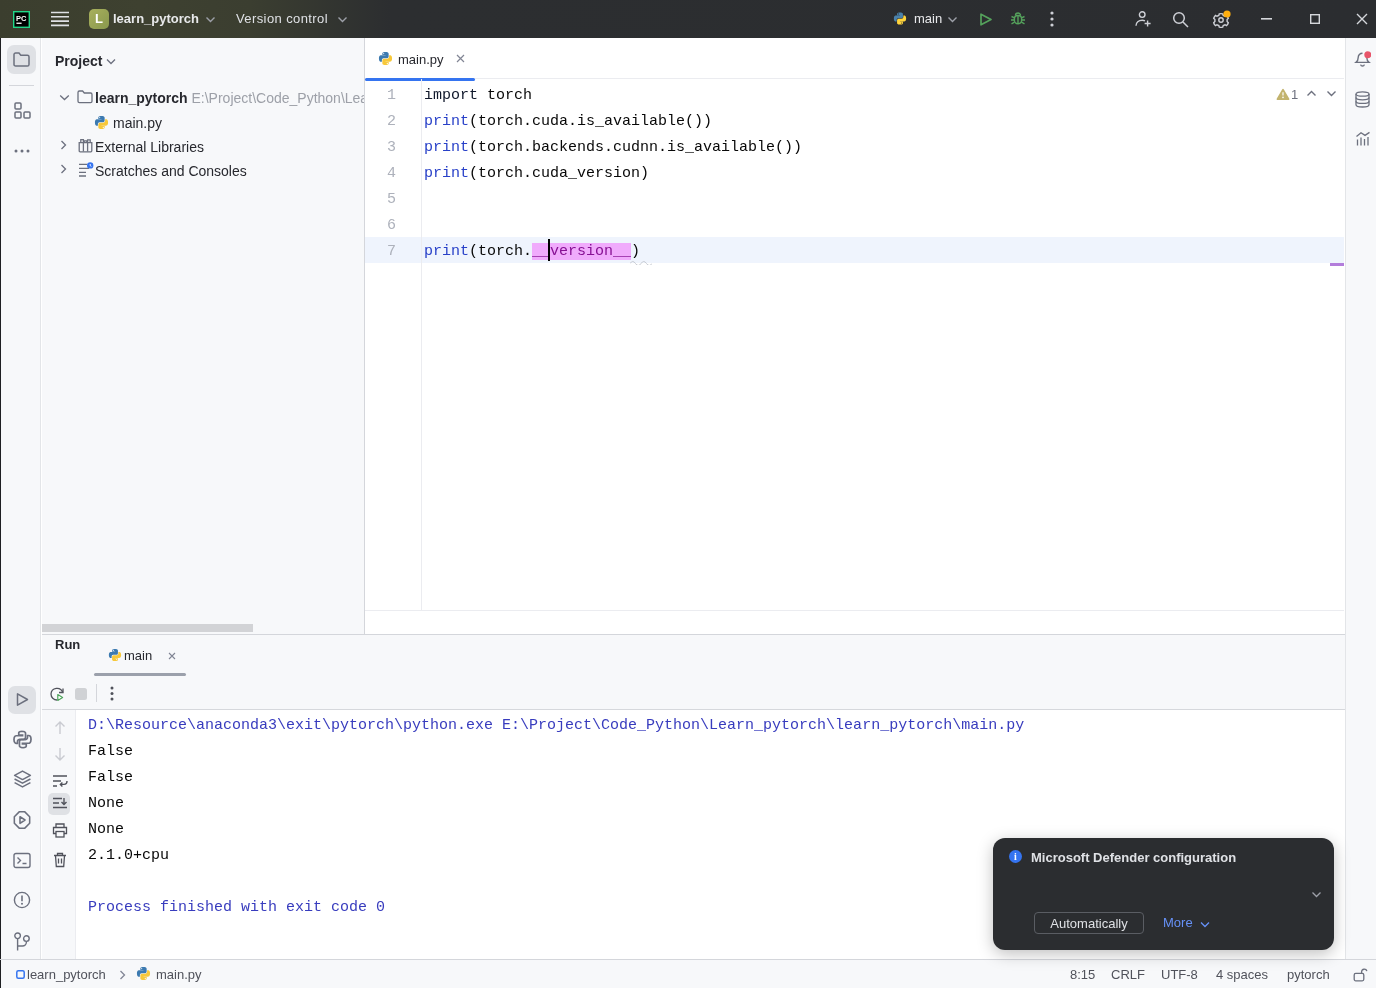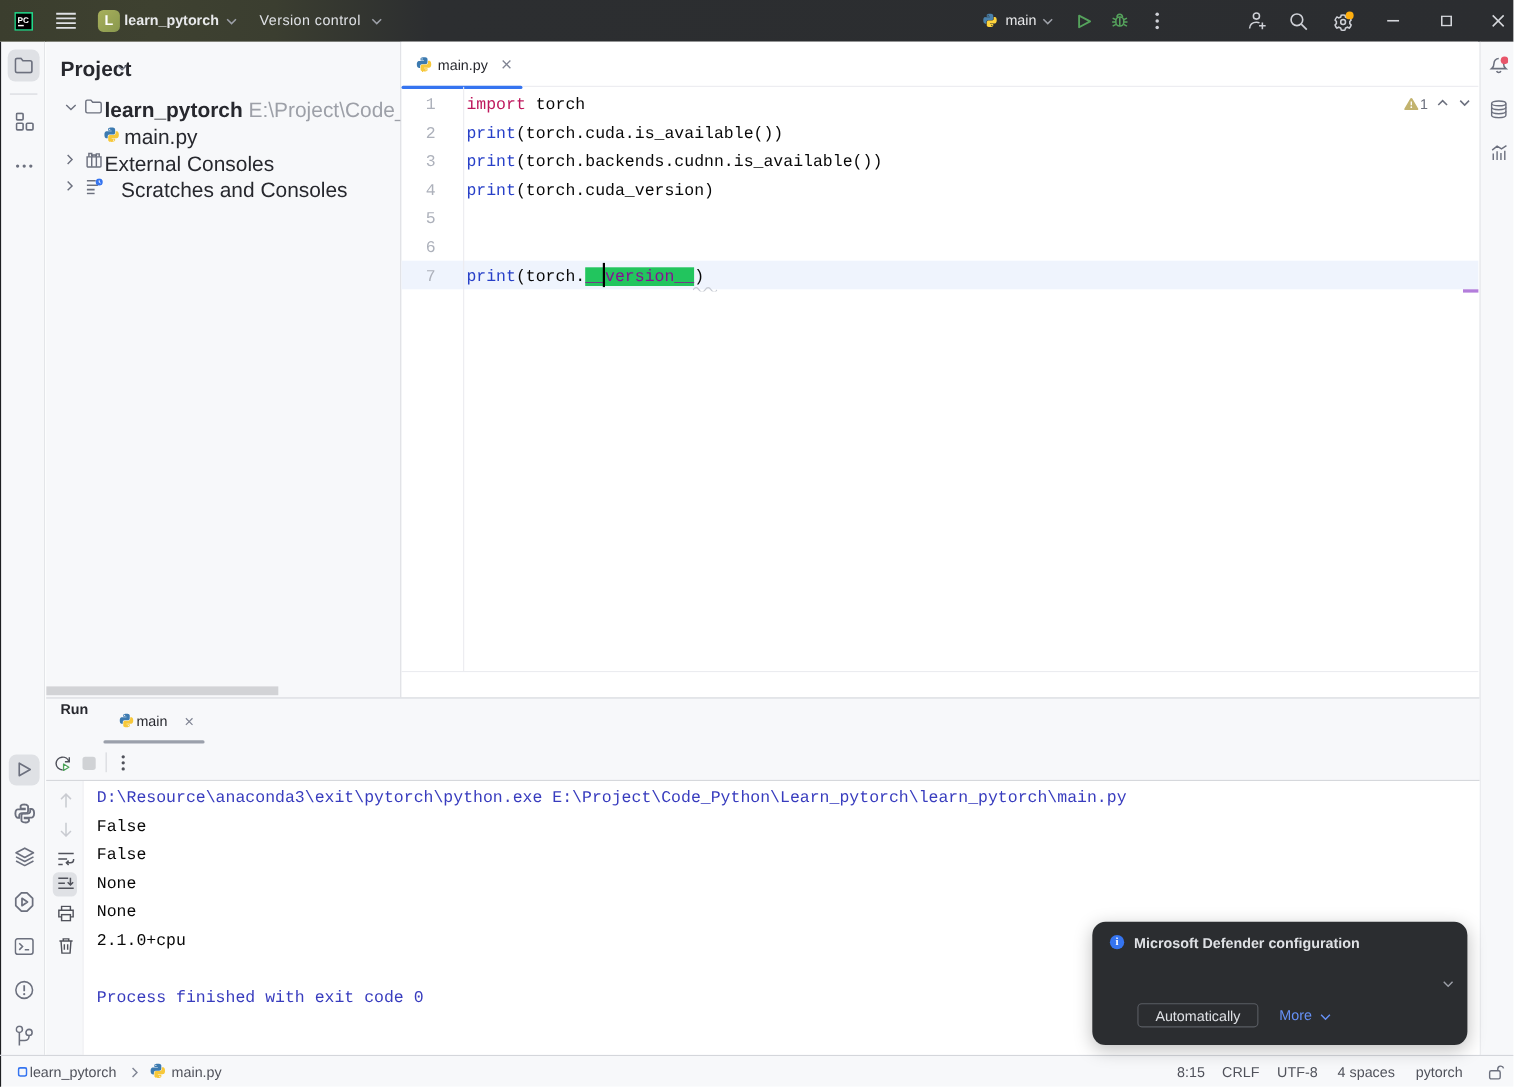--- a/index.html
+++ b/index.html
@@ -9,21 +9,21 @@
 .abs { position:absolute; }
 
 #titlebar { left:0; top:0; width:1376px; height:38px;
   background:linear-gradient(90deg,#3b3e2e 0px,#3e4130 140px,#3b3e30 250px,#2c2e30 390px,#2b2d30 100%);
   color:#dfe1e5; font-size:13px; }
 
 #leftstripe { left:0; top:38px; width:41px; height:921px; background:#f7f8fa;
   border-right:1px solid #e3e5e8; border-left:1px solid #1e1f22; }
 
 #project { left:42px; top:38px; width:323px; height:596px; background:#f7f8fa;
-  border-right:1px solid #d4d6db; font-size:19px; color:#27282e; overflow:hidden; }
+  border-right:1px solid #d4d6db; font-size:14px; color:#27282e; overflow:hidden; }
 
 #editor { left:365px; top:38px; width:979px; height:596px; background:#ffffff; }
 
 #rightstripe { left:1345px; top:38px; width:31px; height:921px; background:#f7f8fa;
   border-left:1px solid #e3e5e8; }
 
 #runpanel { left:42px; top:634px; width:1303px; height:325px; background:#f7f8fa;
   border-top:1px solid #d4d6db; font-size:13px; color:#27282e;}
 
 #statusbar { left:0; top:959px; width:1376px; height:29px; background:#f7f8fa;
@@ -209,33 +209,33 @@
     <svg class="abs" style="left:18px;top:102px" width="7" height="10" viewBox="0 0 7 10">
         <path d="M1.5 1l4 4-4 4" fill="none" stroke="#6c707e" stroke-width="1.3"></path>
       </svg>
     <svg class="abs" style="left:36px;top:100px" width="15" height="15" viewBox="0 0 15 15">
       <g fill="none" stroke="#6c707e" stroke-width="1.3">
         <path d="M1.2 4.6h12.6v8.2c0 .6-.4 1-1 1H2.2c-.6 0-1-.4-1-1z"></path>
         <path d="M2.8 4.4V1.6h2.6v2.8M6.2 4.4V2.9h2.6v1.5M9.6 4.4V1.9h2.6v2.5"></path>
         <path d="M5.4 4.8v8.8M9.6 4.8v8.8"></path>
       </g>
     </svg>
-    <div class="abs" style="left:53px;top:101px">External Consoles</div>
+    <div class="abs" style="left:53px;top:101px">External Libraries</div>
 
     <svg class="abs" style="left:18px;top:126px" width="7" height="10" viewBox="0 0 7 10">
         <path d="M1.5 1l4 4-4 4" fill="none" stroke="#6c707e" stroke-width="1.3"></path>
       </svg>
     <svg class="abs" style="left:36px;top:124px" width="16" height="15" viewBox="0 0 16 15">
       <g stroke="#6c707e" stroke-width="1.4" fill="none">
         <path d="M1 2.4h8M1 6.4h10M1 10.4h7M1 14h7"></path>
       </g>
       <circle cx="12.2" cy="3.4" r="3.2" fill="#3574f0"></circle>
       <path d="M12.2 2v1.6l1.2.8" stroke="#fff" stroke-width="0.9" fill="none"></path>
     </svg>
-    <div class="abs" style="left:68px;top:125px">Scratches and Consoles</div>
+    <div class="abs" style="left:53px;top:125px">Scratches and Consoles</div>
 
     <div class="abs" style="left:0px;top:586px;width:211px;height:8px;background:#d2d3d6;border-radius:0px"></div>
   </div>
   <div class="abs" id="editor">
 
     <div class="abs" style="left:0;top:0;width:979px;height:41px;border-bottom:1px solid #ebecf0;background:#fff"></div>
     <svg class="abs" style="left:13px;top:13px" width="15" height="15" viewBox="0 0 32 32">
       <path d="M15.885 2.1c-7.1 0-6.651 3.07-6.651 3.07l.008 3.18h6.772v.954H6.545S2 8.8 2 15.955c0 7.155 3.963 6.9 3.963 6.9h2.365v-3.31s-.127-3.963 3.9-3.963h6.716s3.772.06 3.772-3.646V5.852S23.287 2.1 15.885 2.1zM12.153 4.24a1.214 1.214 0 1 1 0 2.428 1.214 1.214 0 0 1 0-2.428z" fill="#3c7ab0"></path>
       <path d="M16.115 29.9c7.1 0 6.651-3.07 6.651-3.07l-.008-3.18h-6.772v-.954h9.469S30 23.2 30 16.045c0-7.155-3.963-6.9-3.963-6.9h-2.365v3.31s.127 3.963-3.9 3.963h-6.716s-3.772-.06-3.772 3.646v6.084S8.713 29.9 16.115 29.9zM19.847 27.76a1.214 1.214 0 1 1 0-2.428 1.214 1.214 0 0 1 0 2.428z" fill="#f7c83a"></path>
     </svg>
@@ -253,25 +253,25 @@
       <div class="abs" style="right:16px;top:49px">1</div>
       <div class="abs" style="right:16px;top:75px">2</div>
       <div class="abs" style="right:16px;top:101px">3</div>
       <div class="abs" style="right:16px;top:127px">4</div>
       <div class="abs" style="right:16px;top:153px">5</div>
       <div class="abs" style="right:16px;top:179px">6</div>
       <div class="abs" style="right:16px;top:205px">7</div>
     </div>
 
     <div class="abs mono" style="left:59px;top:0;color:#080808;white-space:pre">
-      <div class="abs" style="left:0;top:49px"><span style="color:#be185d">import</span> torch</div>
+      <div class="abs" style="left:0;top:49px"><span style="color:#0f172a">import</span> torch</div>
       <div class="abs" style="left:0;top:75px"><span style="color:#2840c8">print</span>(torch.cuda.is_available())</div>
       <div class="abs" style="left:0;top:101px"><span style="color:#2840c8">print</span>(torch.backends.cudnn.is_available())</div>
       <div class="abs" style="left:0;top:127px"><span style="color:#2840c8">print</span>(torch.cuda_version)</div>
-      <div class="abs" style="left:0;top:205px"><span style="color:#2840c8">print</span>(torch.<span style="background:#22c55e;color:#871094">__version__</span>)</div>
+      <div class="abs" style="left:0;top:205px"><span style="color:#2840c8">print</span>(torch.<span style="background:#f0abfc;color:#871094">__version__</span>)</div>
     </div>
     <svg class="abs" style="left:265px;top:222px" width="22" height="5" viewBox="0 0 22 5">
         <path d="M0 3.5q2.75-4 5.5 0t5.5 0 5.5 0 5.5 0" fill="none" stroke="#c6cad2" stroke-width="1"></path>
       </svg>
 
     <div class="abs" style="left:183px;top:201px;width:1.6px;height:22px;background:#000"></div>
 
     <svg class="abs" style="left:911px;top:50px" width="14" height="12" viewBox="0 0 14 12">
       <path d="M6.1 1.6a1.05 1.05 0 0 1 1.8 0l5.3 9a1.05 1.05 0 0 1-.9 1.6H1.7a1.05 1.05 0 0 1-.9-1.6z" fill="#c2b36e"></path>
       <path d="M7 4.2v3.4" stroke="#fff" stroke-width="1.2"></path>

